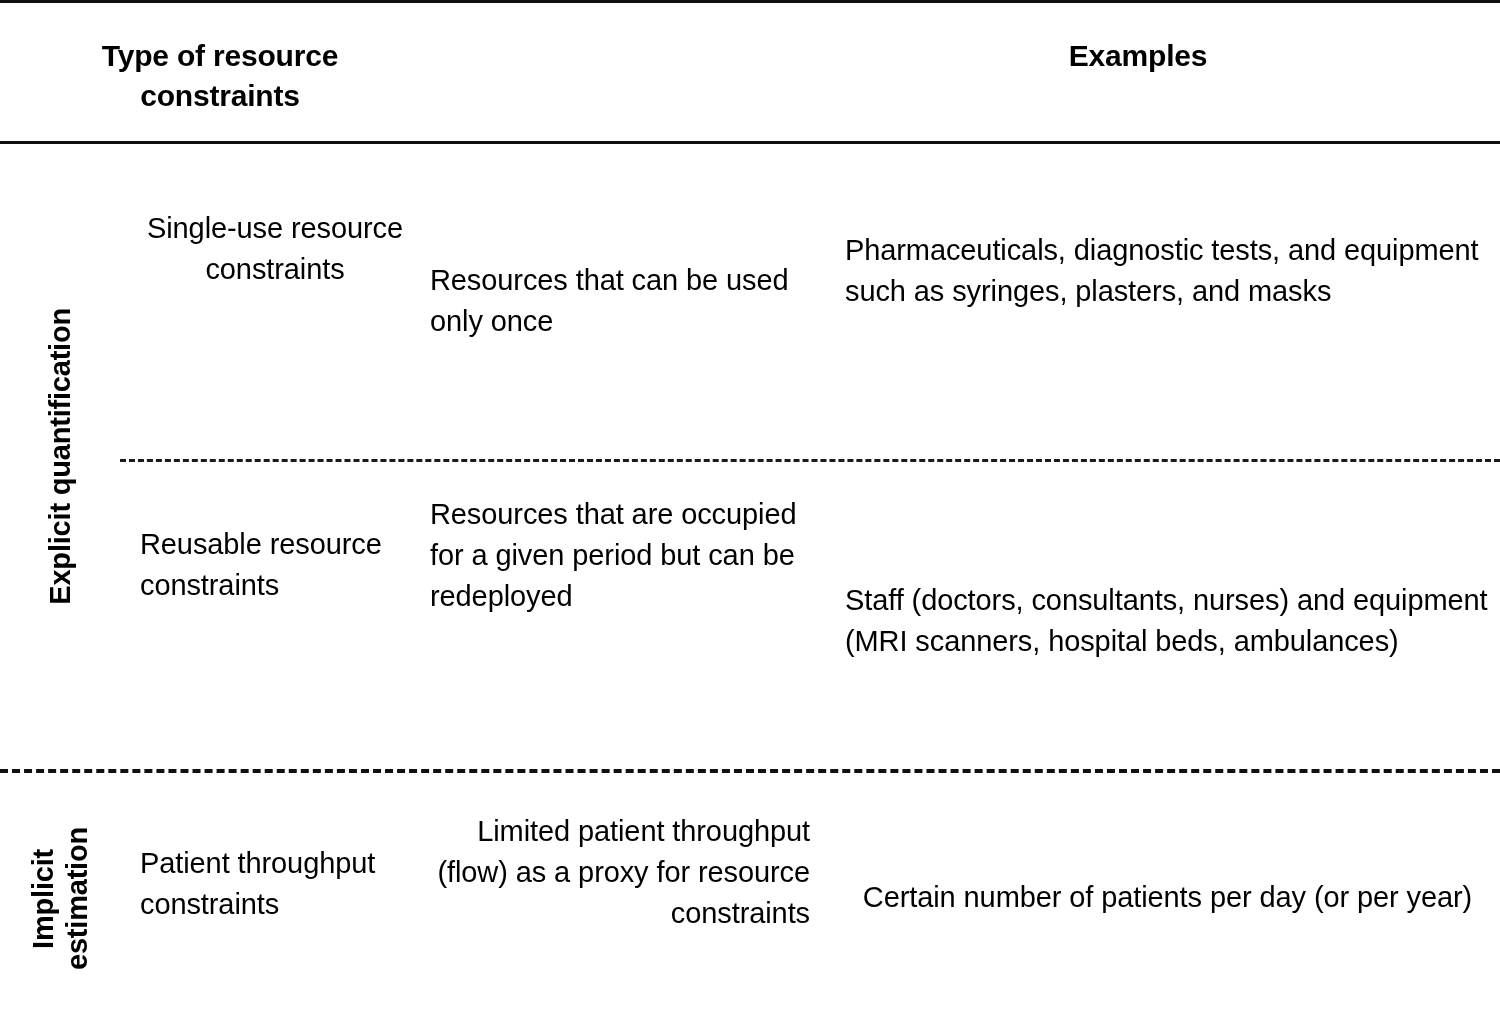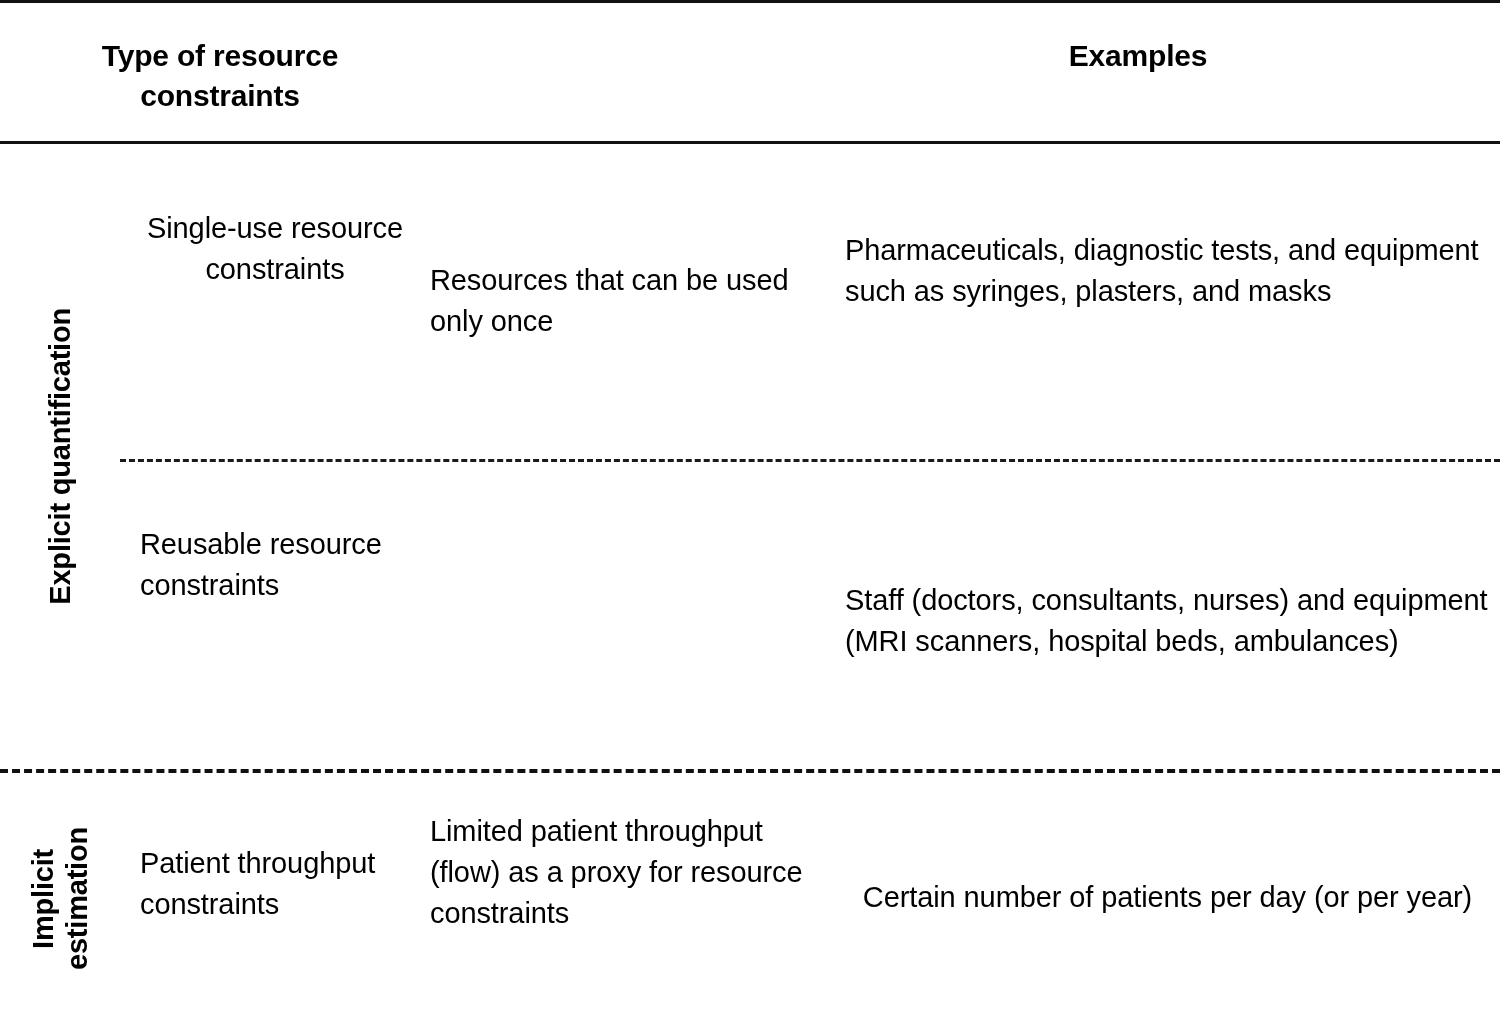--- a/index.html
+++ b/index.html
@@ -139,21 +139,21 @@
   
   .row-1 .cell-type     { top: 64px; text-align: center; }
   .row-1 .cell-def      { top: 96px; margin-top: 20px; }
   .row-1 .cell-examples { top: 78px; margin-top: 8px; }
 
   .row-2 .cell-type     { top: 62px; }
   .row-2 .cell-def      { top: 32px; }
   .row-2 .cell-examples { top: 70px; margin-top: 48px; }
 
   .row-3 .cell-type     { top: 70px; }
-  .row-3 .cell-def      { top: 38px; }
+  .row-3 .cell-def      { top: 38px; text-align: right; }
   .row-3 .cell-examples { top: 104px; text-align: center; }
 </style>
 </head>
 <body>
 
 <div class="table-root">
 
   <div class="rule-top"></div>
 
   <div class="header-row">
@@ -177,20 +177,21 @@
   <div class="row row-1">
     <div class="cell cell-type">Single-use resource constraints</div>
     <div class="cell cell-def">Resources that can be used only once</div>
     <div class="cell cell-examples">Pharmaceuticals, diagnostic tests, and equipment such as syringes, plasters, and masks</div>
   </div>
 
   <div class="rule-dashed-inner"></div>
 
   <div class="row row-2">
     <div class="cell cell-type">Reusable resource constraints</div>
+    <div class="cell cell-def">Resources that are occupied for a given period but can be redeployed</div>
     <div class="cell cell-examples">Staff (doctors, consultants, nurses) and equipment (MRI scanners, hospital beds, ambulances)</div>
   </div>
 
   <div class="rule-dashed-full"></div>
 
   <div class="row row-3">
     <div class="cell cell-type">Patient throughput constraints</div>
     <div class="cell cell-def">Limited patient throughput (flow) as a proxy for resource constraints</div>
     <div class="cell cell-examples">Certain number of patients per day (or per year)</div>
   </div>

